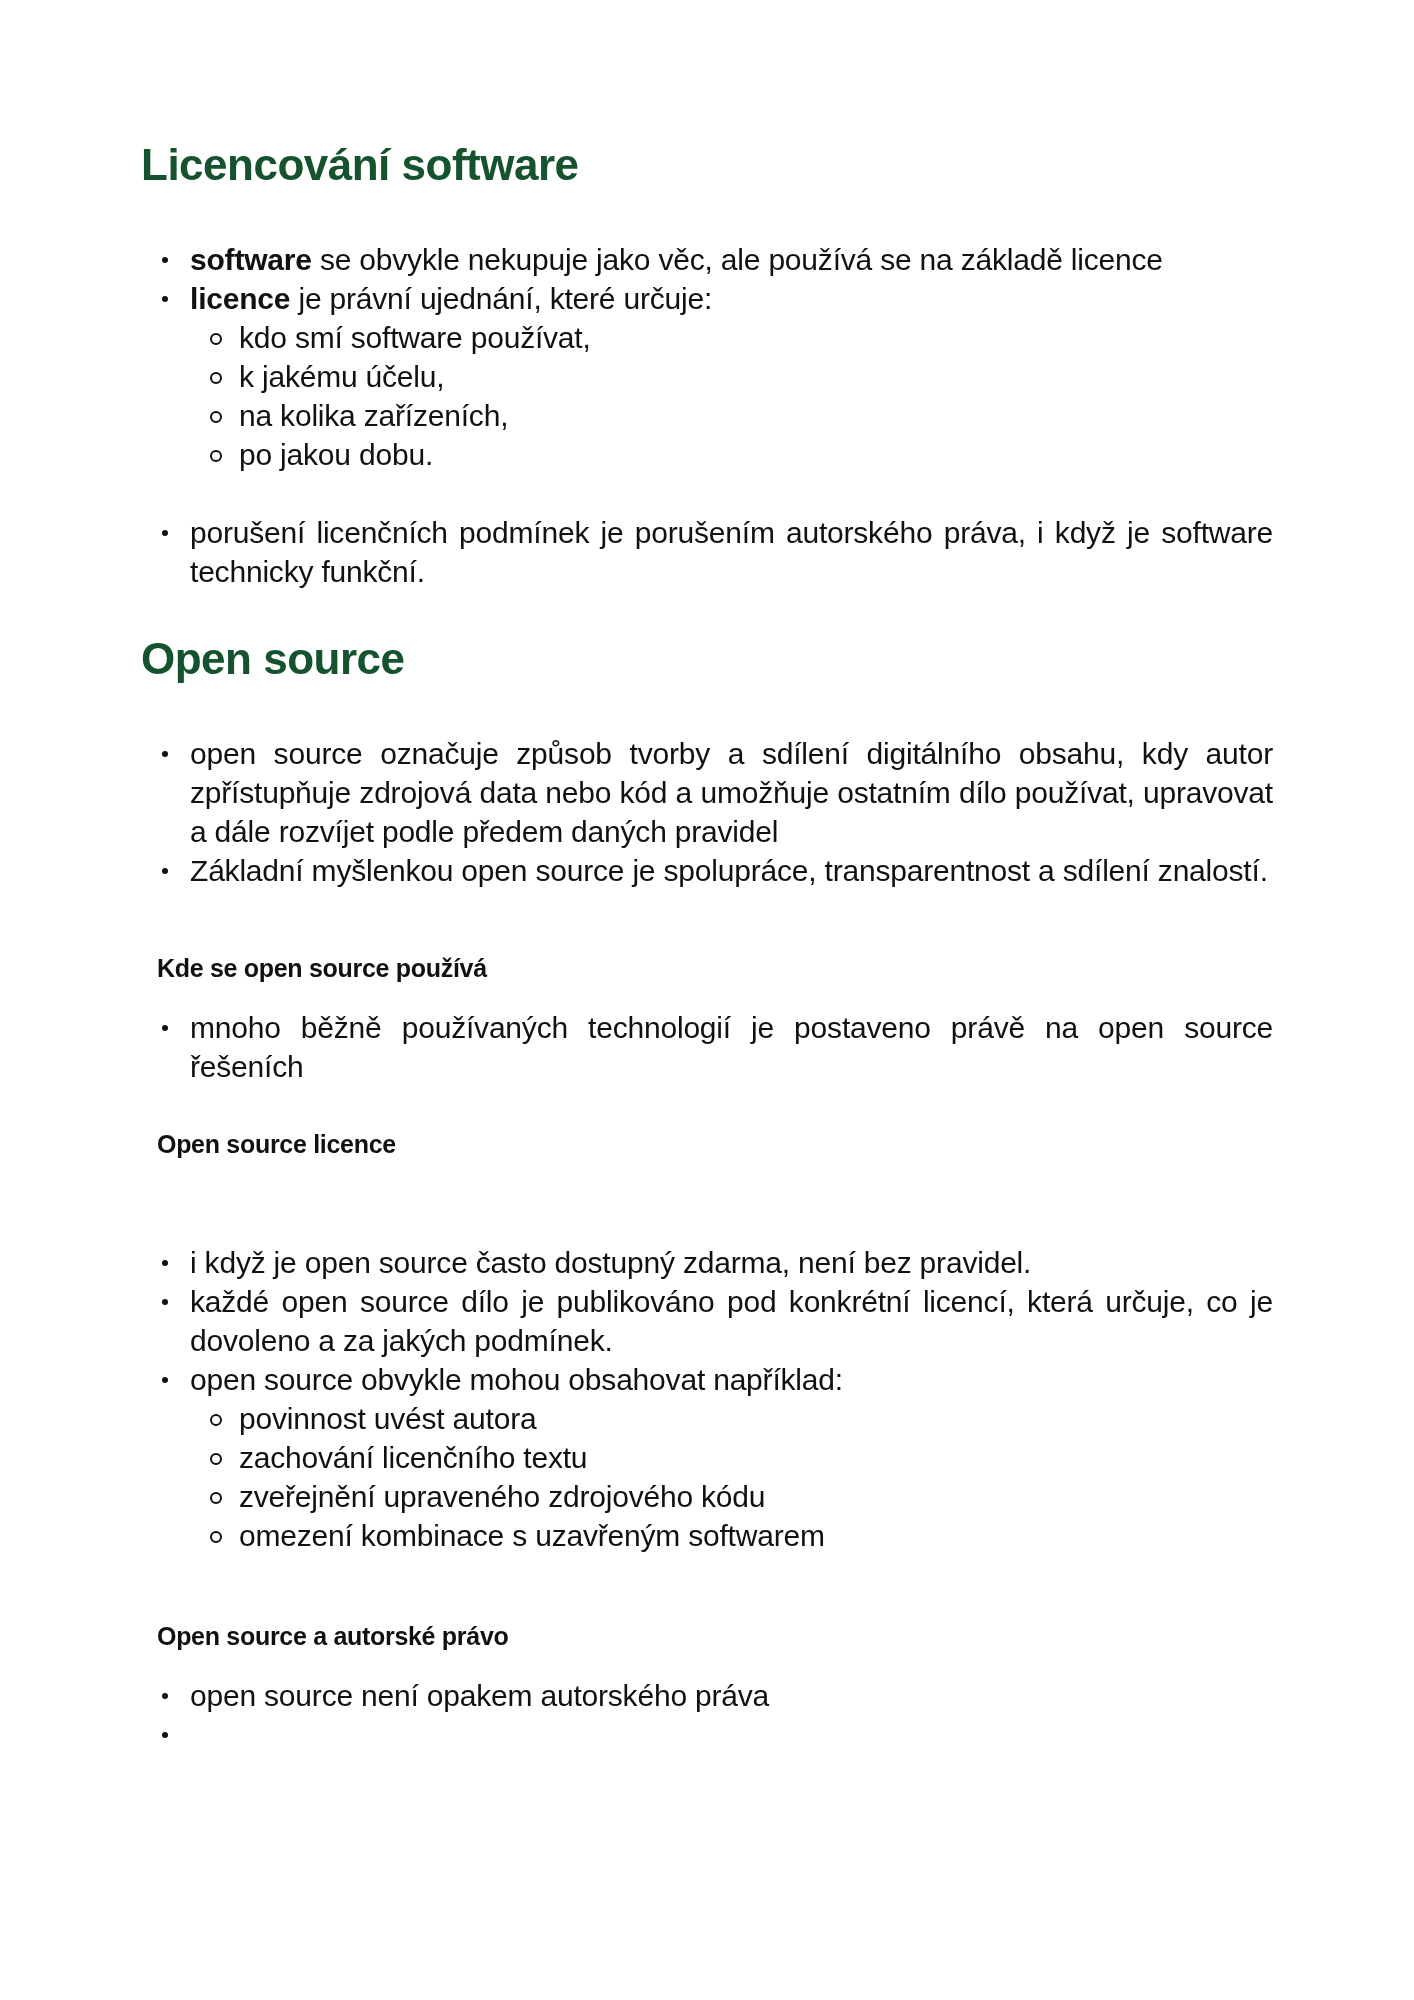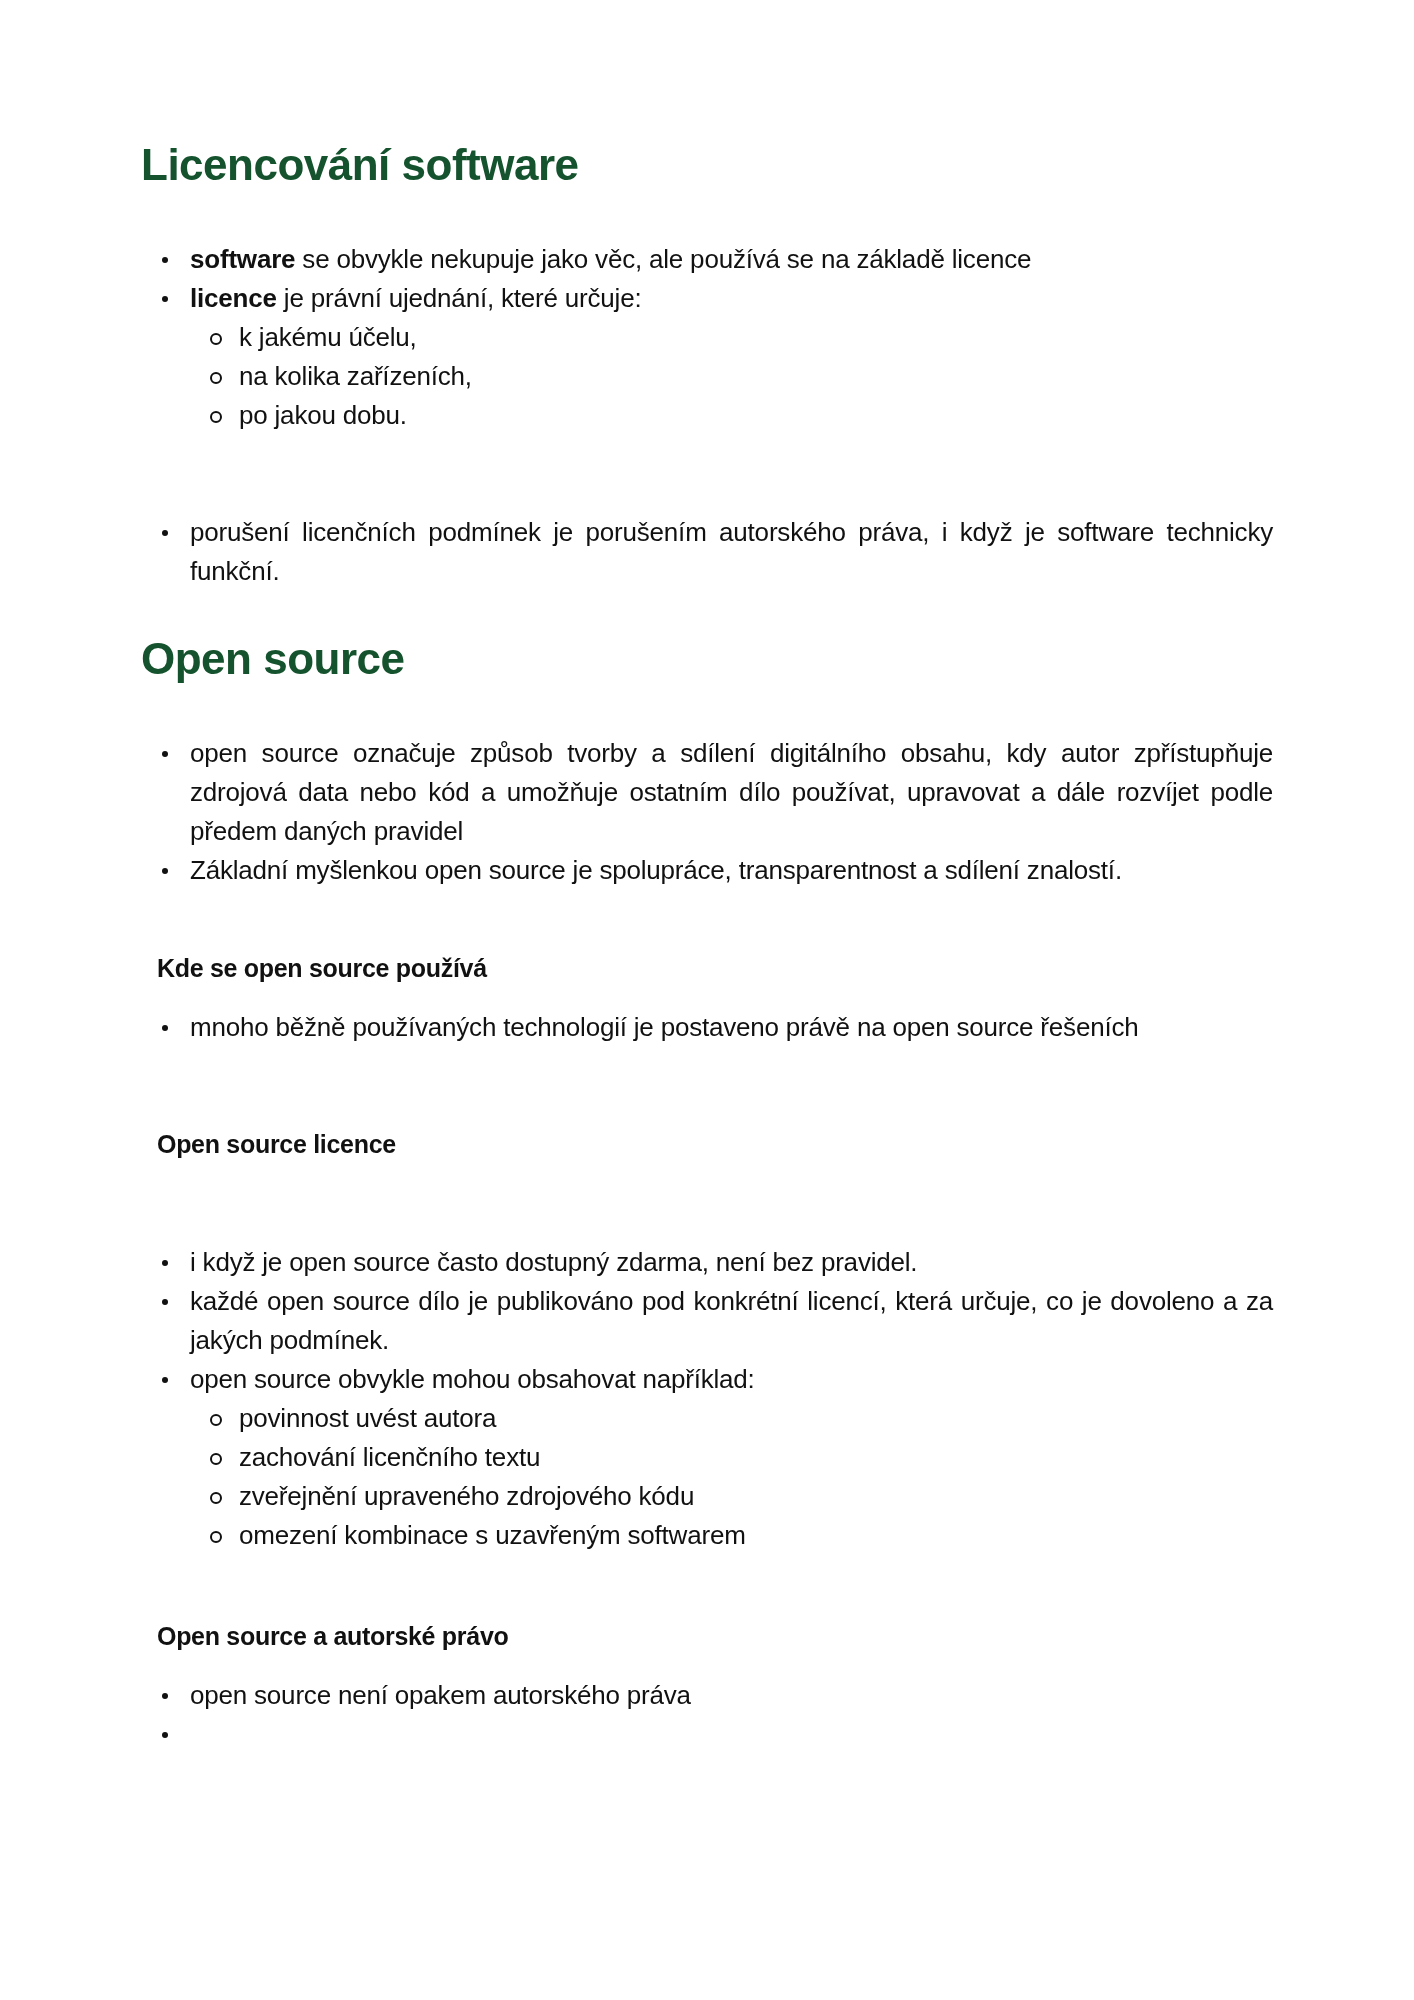--- a/index.html
+++ b/index.html
@@ -13,21 +13,21 @@
       color: #14532d; font-weight: bold; font-size: 44px;
       font-family: "Liberation Sans", sans-serif; letter-spacing: -0.5px;
     }
     .h3 {
       position: absolute; left: 0; margin: 16px;
       font-weight: bold; font-size: 25px; letter-spacing: -0.3px;
     }
     ul { list-style: none; margin: 0; padding: 0; }
     .list { position: absolute; left: 0; width: 1132px; }
     .li {
-      position: relative; padding-left: 49px; font-size: 26px; line-height: 39px;
+      position: relative; padding-left: 49px; font-size: 30px; line-height: 39px;
       text-align: justify; letter-spacing: -0.2px;
     }
     .li .bullet {
       position: absolute; left: 20px; top: 0; font-size: 26px; line-height: 39px;
     }
     .sub { margin: 0; padding: 0; }
     .sub .li { padding-left: 98px; }
     .sub .li .bullet {
       left: 69px; top: 15px; width: 8px; height: 8px; border: 2px solid #111;
       border-radius: 50%; font-size: 0;
@@ -49,20 +49,21 @@
     <li class="li">
       <span class="dot"></span>
       <b>software</b><span> se obvykle nekupuje jako věc, ale používá se na základě licence</span>
     </li>
     <li class="li">
       <span class="dot"></span>
       <b>licence</b><span> je právní ujednání, které určuje:</span>
     </li>
     <li style="list-style:none">
       <ul class="sub">
+        <li class="li"><span class="bullet"></span><span>kdo smí software používat,</span></li>
         <li class="li"><span class="bullet"></span><span>k jakému účelu,</span></li>
         <li class="li"><span class="bullet"></span><span>na kolika zařízeních,</span></li>
         <li class="li"><span class="bullet"></span><span>po jakou dobu.</span></li>
       </ul>
     </li>
   </ul>
 
   <ul class="list" style="top:513px;">
     <li class="li">
       <span class="dot"></span>

